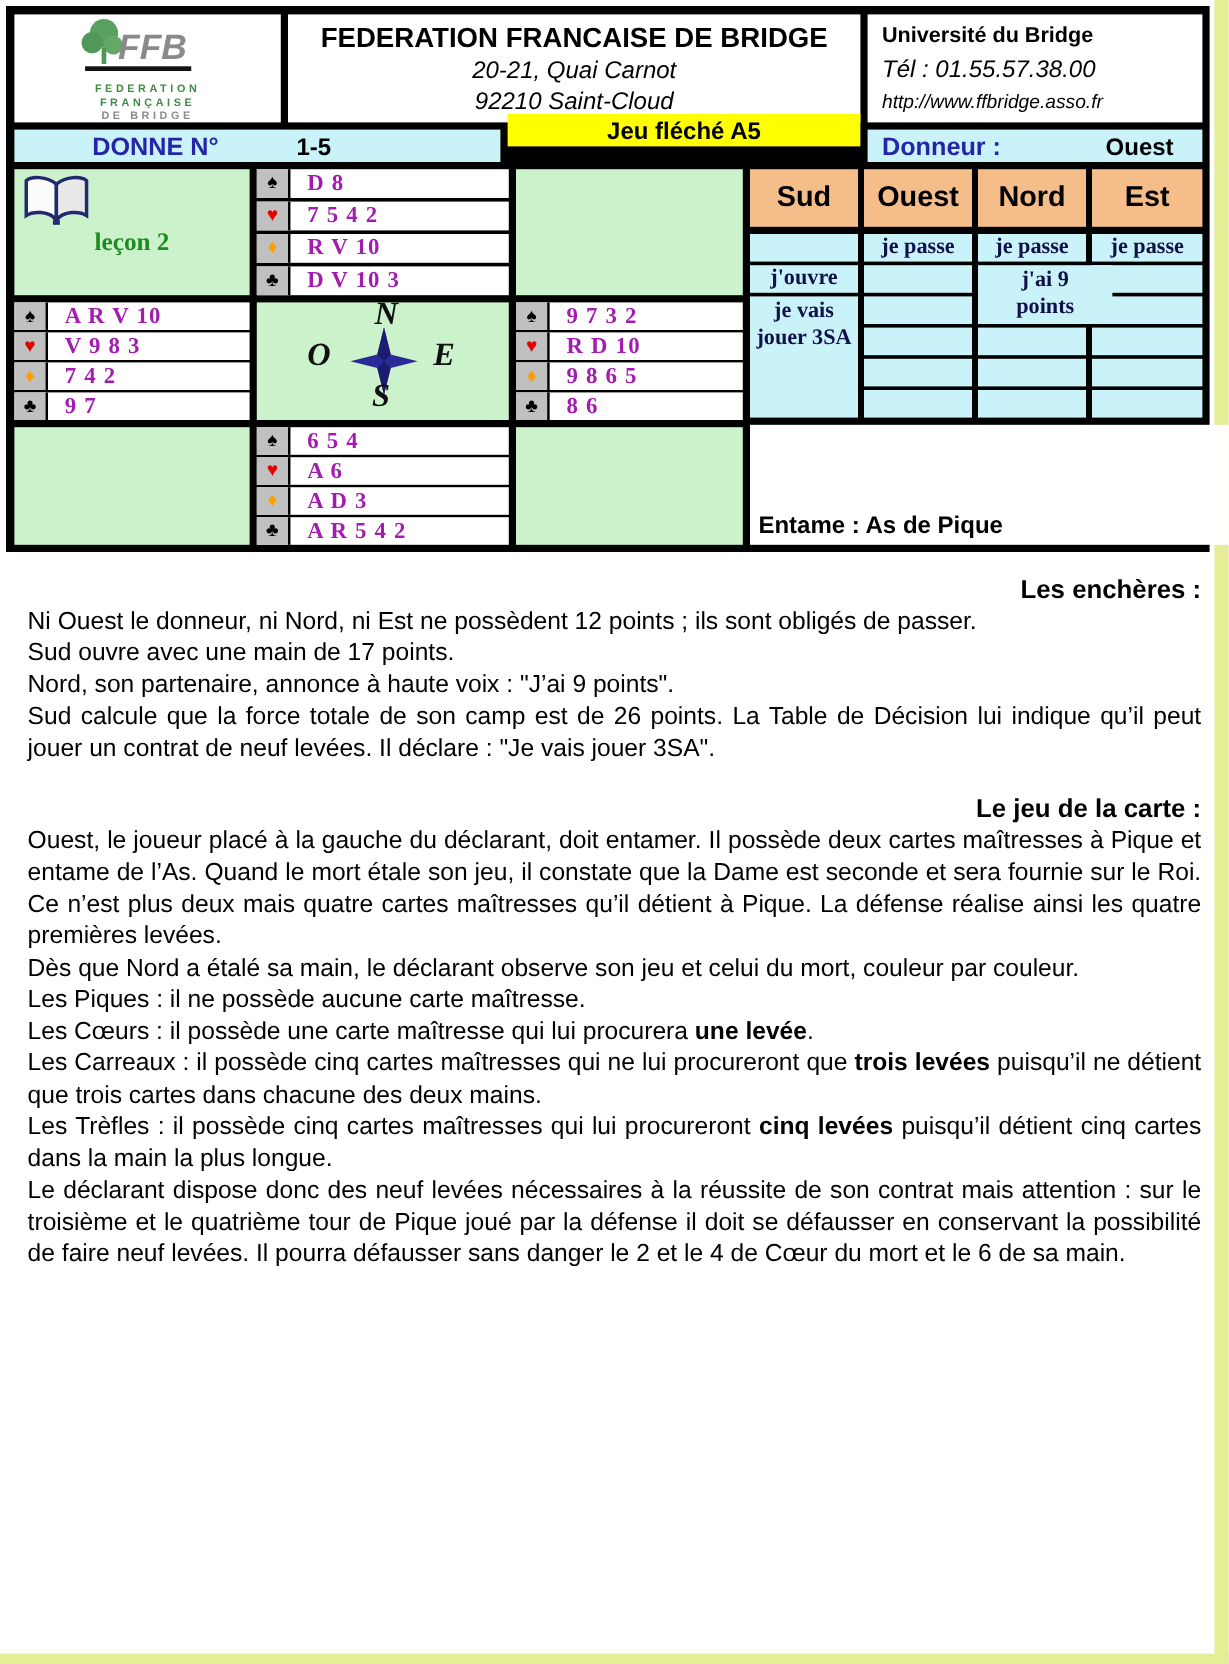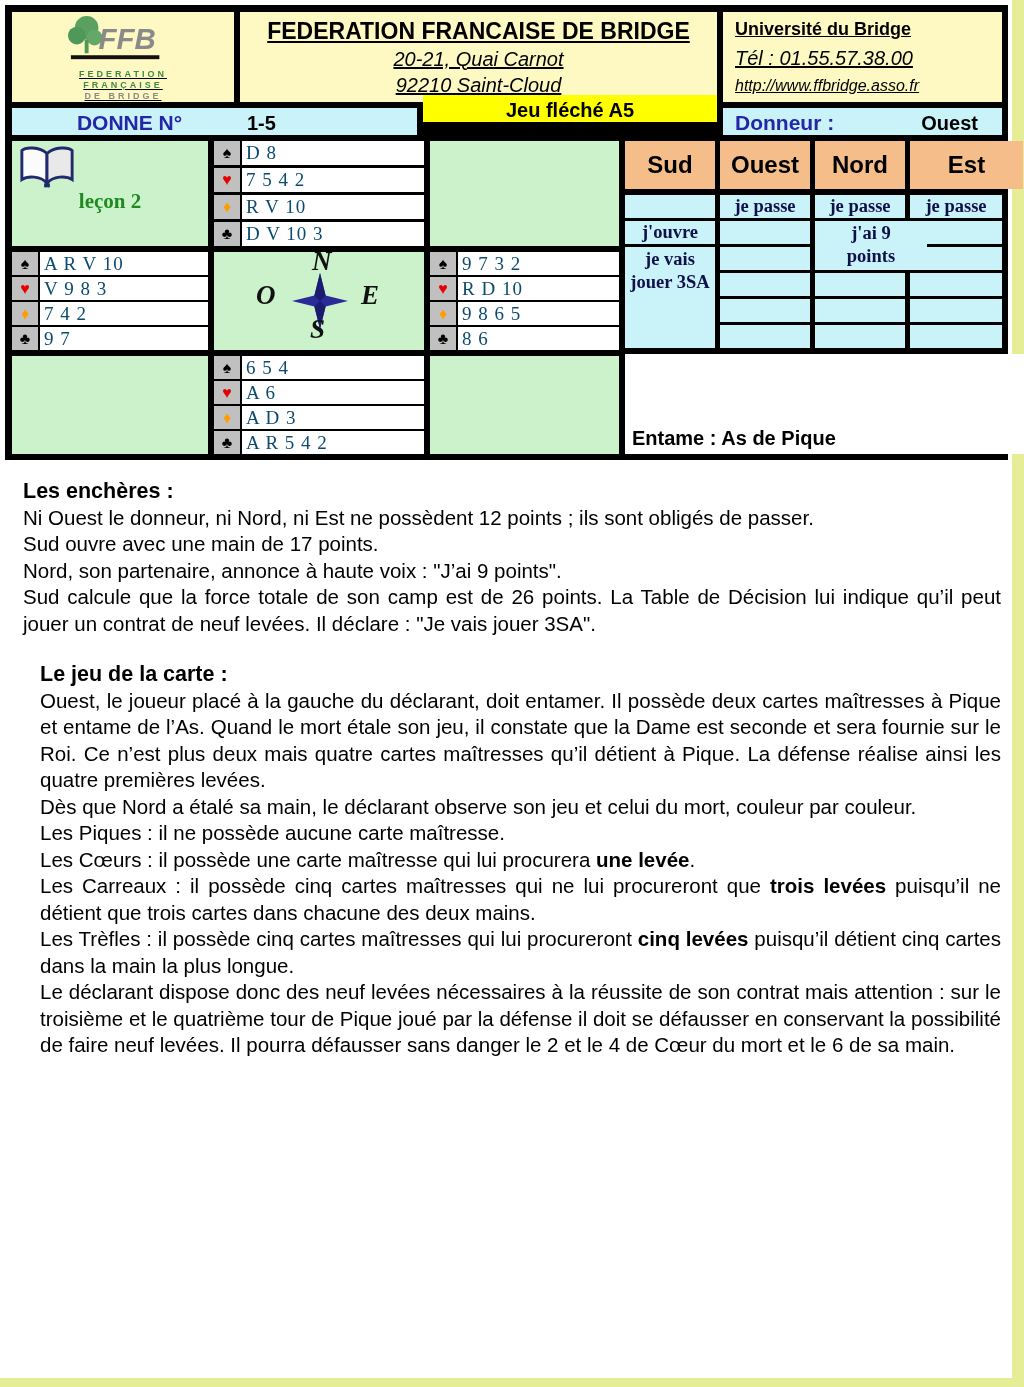--- a/index.html
+++ b/index.html
@@ -1,21 +1,21 @@
 <!DOCTYPE html>
 <html><head>
 <meta charset="utf-8">
 <style>
   html,body{margin:0;padding:0;}
   body{font-family:"Liberation Sans",sans-serif;}
   #page{position:relative;width:1024px;height:1387px;background:#fff;overflow:hidden;}
   .edge{position:absolute;background:#e5ee97;}
   #board{position:absolute;left:5px;top:5px;width:1003px;height:455px;background:#000;}
   .cell{position:absolute;box-sizing:border-box;}
-  .white{background:#fef9c3;text-decoration:underline;}
+  .white{background:#ffffff;}
   .green{background:#ccf2cc;}
   .cyan{background:#c9f3f9;}
   .yellow{background:#ffff00;}
 
   
   .hcenter{display:flex;flex-direction:column;align-items:center;justify-content:space-around;padding:4px 0;}
   .org{font-weight:bold;font-size:23px;color:#000;}
   .addr{font-style:italic;font-size:20px;color:#000;}
   .hright{display:flex;flex-direction:column;justify-content:space-around;padding:4px 4px 4px 12px;}
   .univ{font-weight:bold;font-size:18px;}
@@ -28,43 +28,43 @@
   .logocap .gray{color:#8a8a8a;background:none;}
 
   
   .donnebar{display:flex;align-items:flex-end;}
   .bluelabel{color:#2525a8;font-weight:bold;font-size:21px;}
   .blackval{color:#000;font-weight:bold;font-size:20px;}
 
   
   .crow{position:absolute;display:flex;background:#fff;}
   .crow .suit{width:26px;background:#c0c0c0;border-right:2px solid #000;display:flex;align-items:center;justify-content:center;font-size:16px;line-height:1;}
-  .crow .cards{flex:1;display:flex;align-items:center;padding-left:4px;font-family:"Liberation Serif",serif;font-weight:normal;font-size:19px;color:#0c4a6e;letter-spacing:1px;white-space:nowrap;}
+  .crow .cards{flex:1;display:flex;align-items:center;padding-left:14px;font-family:"Liberation Serif",serif;font-weight:bold;font-size:19px;color:#a21caf;letter-spacing:1px;white-space:nowrap;}
   .s-red{color:#e60000;}
   .s-orange{color:#ff9d00;}
   .s-black{color:#000;}
 
   
   .lesson{color:#1f8b1f;font-family:"Liberation Serif",serif;font-weight:bold;font-size:21px;}
 
   
   .cletter{position:absolute;font-family:"Liberation Serif",serif;font-style:italic;font-weight:bold;font-size:27px;color:#111;}
 
   
   .bhead{display:flex;align-items:center;justify-content:center;font-weight:bold;font-size:24px;background:#f5bd89;color:#000;}
   .bcell{display:flex;align-items:center;justify-content:center;background:#c9f3f9;font-family:"Liberation Serif",serif;font-weight:bold;font-size:18.5px;color:#10104a;}
   .bmulti{flex-direction:column;justify-content:flex-start;line-height:23px;padding-top:1px;}
   .entame{display:flex;align-items:flex-end;padding:0 0 4px 7px;font-weight:bold;font-size:20px;color:#000;background:#fff;}
 
   
   #textblock{position:absolute;left:23px;top:478px;width:978px;font-size:20.5px;line-height:26.5px;text-align:justify;color:#000;}
-  #textblock h2{font-size:21.5px;margin:0;text-align:left;}
+  #textblock h2{font-size:21.5px;margin:0;text-align:right;}
   #textblock p{margin:0;}
   .section{margin-top:0;}
-  .section.gap{margin-top:24px;margin-left:17px;}
+  .section.gap{margin-top:24px;}
   b{font-weight:bold;}
 </style>
 </head>
 <body>
 
 <div id="page">
 
   <div class="edge" style="left:1012px;top:0;width:12px;height:1387px;"></div>
   <div class="edge" style="left:0;top:1378px;width:1024px;height:9px;"></div>
 
@@ -199,21 +199,21 @@
     <div class="crow" style="left:209px;top:426px;width:210px;height:23px;">
       <span class="suit s-black">♣</span>
       <span class="cards">A R 5 4 2</span>
     </div>
 
     <div class="cell green" style="left:425px;top:351px;width:189px;height:98px;"></div>
 
     <div class="cell bhead" style="left:620px;top:136px;width:90px;height:48px;">Sud</div>
     <div class="cell bhead" style="left:715px;top:136px;width:90px;height:48px;">Ouest</div>
     <div class="cell bhead" style="left:810px;top:136px;width:90px;height:48px;">Nord</div>
-    <div class="cell bhead" style="left:905px;top:136px;width:113px;height:48px;">Est</div>
+    <div class="cell bhead" style="left:905px;top:136px;width:92px;height:48px;">Est</div>
 
     <div class="cell bcell" style="left:620px;top:190px;width:90px;height:23px;"></div>
     <div class="cell bcell" style="left:715px;top:190px;width:90px;height:23px;">je passe</div>
     <div class="cell bcell" style="left:810px;top:190px;width:90px;height:23px;">je passe</div>
     <div class="cell bcell" style="left:905px;top:190px;width:92px;height:23px;">je passe</div>
 
     <div class="cell bcell" style="left:620px;top:216px;width:90px;height:23px;">j'ouvre</div>
     <div class="cell bcell" style="left:715px;top:216px;width:90px;height:23px;"></div>
     <div class="cell bcell bmulti" style="left:810px;top:216px;width:112px;height:49px;">
       <span>j'ai 9</span>

